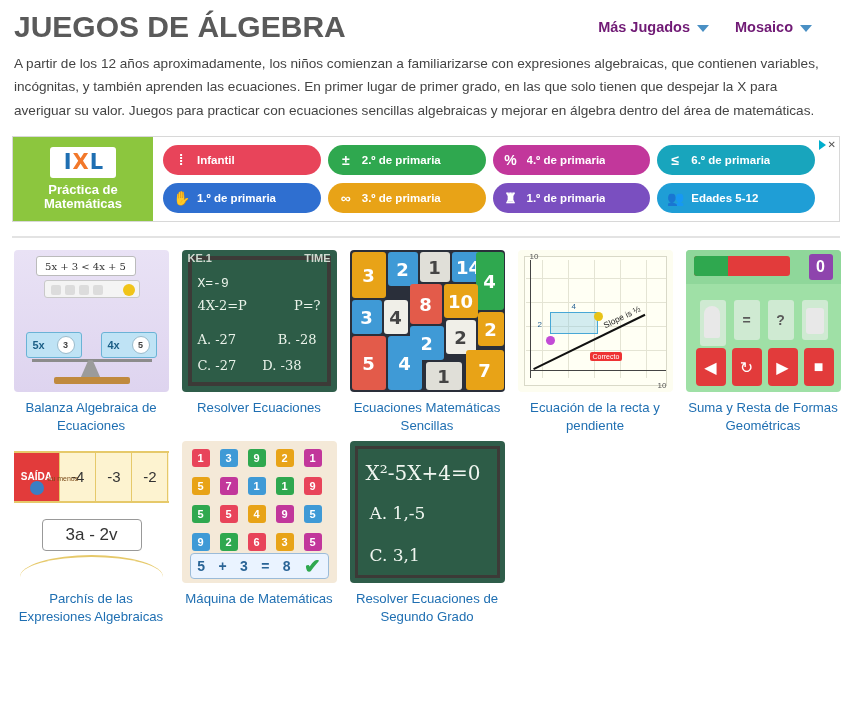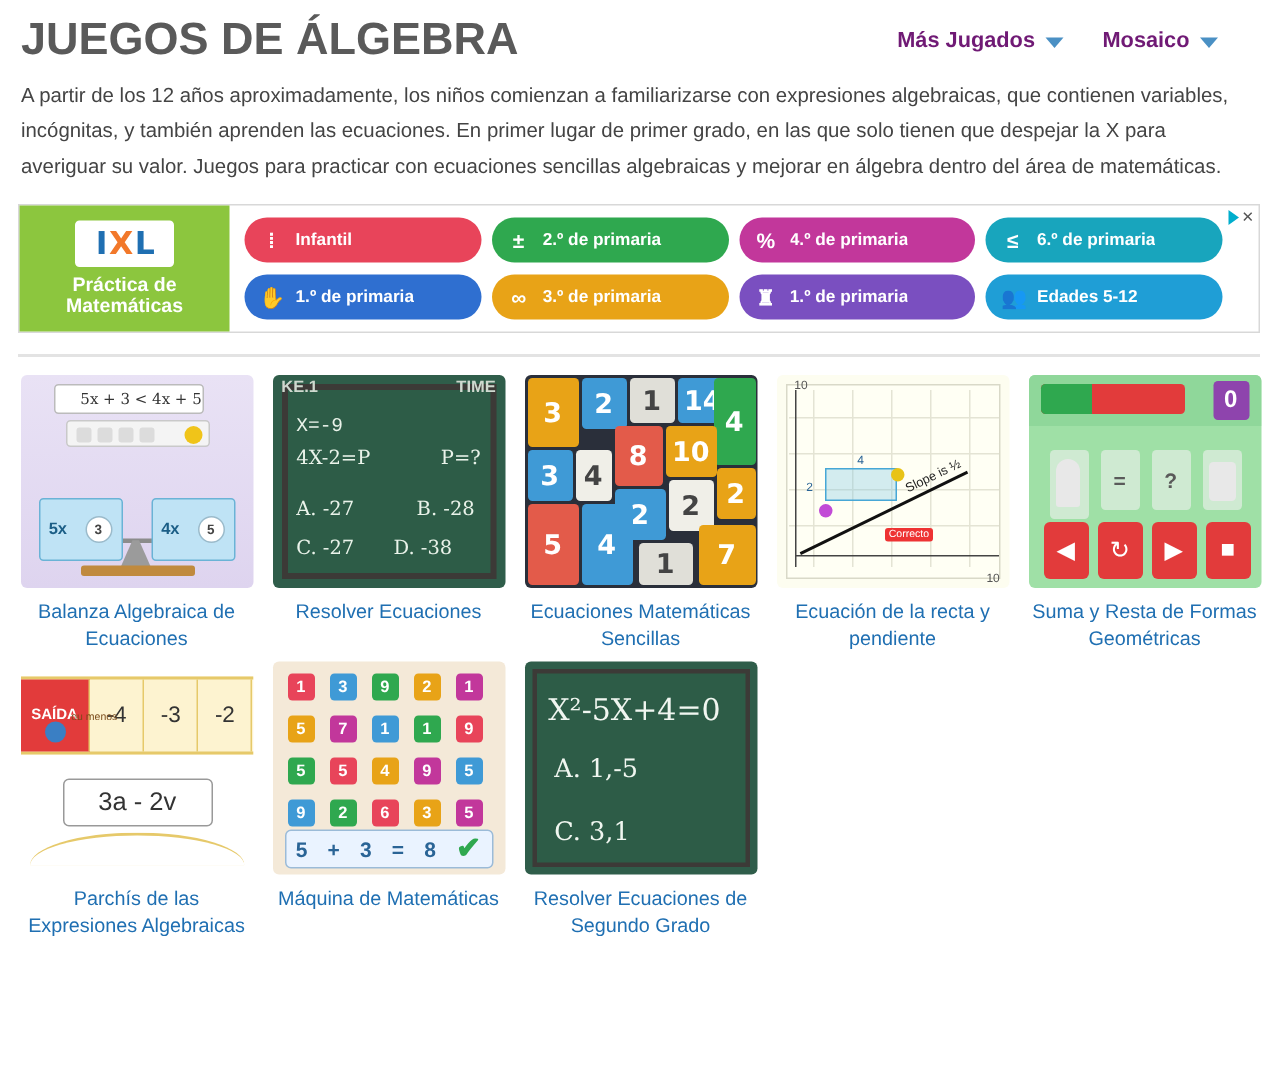--- a/index.html
+++ b/index.html
@@ -186,31 +186,31 @@
     text-align: center;
     line-height: 1.35;
     width: 158px;
   }
 
   
   .t1 { background: linear-gradient(#e9e2f5, #ded4ef); }
   .t1 .eqbox {
     position: absolute; left: 22px; top: 6px; width: 100px; height: 20px;
     background: #fff; border: 1px solid #bbb; border-radius: 3px;
-    font-size: 10px; color: #333; text-align: right; line-height: 20px;
+    font-size: 10px; color: #333; text-align: center; line-height: 20px;
     font-family: "DejaVu Serif", serif;
   }
   .t1 .toolbar {
     position: absolute; left: 30px; top: 30px; width: 96px; height: 18px;
     background: #f4f4f4; border: 1px solid #c9c9c9; border-radius: 3px;
   }
   .t1 .toolbar .dot { position:absolute; top:4px; width:10px; height:10px; background:#dcdcdc; border-radius:2px;}
   .t1 .badge { position:absolute; right:4px; top:3px; width:12px;height:12px;border-radius:50%;background:#f0c419;}
   .t1 .pan {
-    position: absolute; bottom: 18px; width: 56px; height: 42px;
+    position: absolute; bottom: 34px; width: 56px; height: 26px;
     background: #bfe3f5; border: 1px solid #6ab3d6; border-radius: 3px;
     display: flex; align-items: center; justify-content: space-around;
     font-size: 11px; color: #1b5e86; font-weight: bold;
   }
   .t1 .pan .circ { width: 18px; height: 18px; border-radius: 50%; background: #fff; border: 1px solid #9bbbcb; font-size: 9px; color:#444; display:flex;align-items:center;justify-content:center;}
   .t1 .panL { left: 12px; }
   .t1 .panR { right: 12px; }
   .t1 .beam { position:absolute; bottom: 30px; left: 18px; width: 120px; height: 3px; background:#8c8c8c;}
   .t1 .stand { position:absolute; bottom: 12px; left: 66px; width: 22px; height: 20px; background:#9b9b9b; clip-path: polygon(40% 0,60% 0,100% 100%,0 100%);}
   .t1 .base { position:absolute; bottom: 8px; left: 40px; width: 76px; height: 7px; background:#c08a3e; border-radius:2px;}

